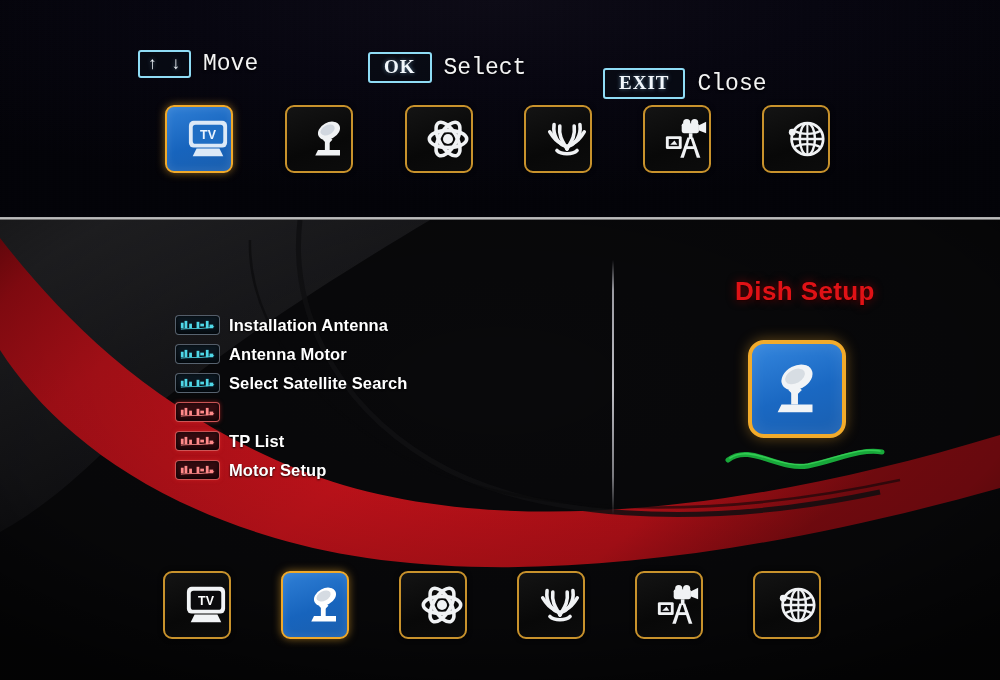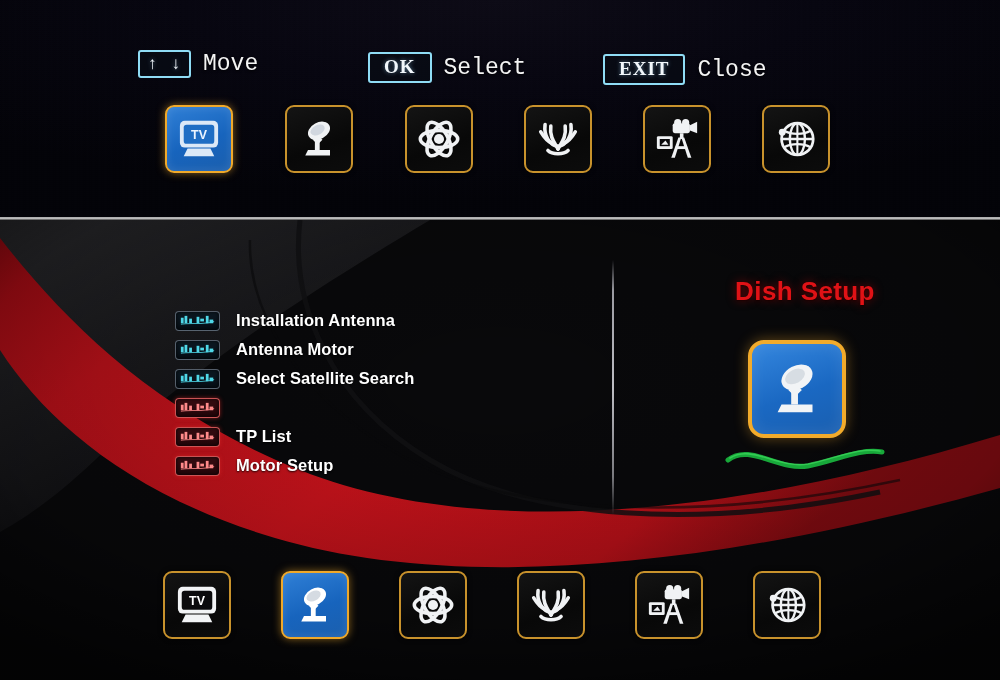--- a/index.html
+++ b/index.html
@@ -65,34 +65,34 @@
     font-size: 17px;
   }
   .help-label {
     color: #f4f4f4;
     font-family: Liberation Mono, monospace;
     font-size: 23px;
     text-shadow: 0 1px 3px rgba(0,0,0,0.9);
   }
   #help-move { left: 138px; top: 2px; }
   #help-select { left: 368px; top: 4px; }
-  #help-exit { left: 603px; top: 6px; }
+  #help-exit { left: 603px; top: 20px; }
 
   
   .icon-row { position: absolute; height: 70px; }
   #top-icon-row { left: 0; top: 105px; width: 1000px; }
   #bottom-icon-row { left: 0; top: 571px; width: 1000px; }
 
   .nav-icon {
     position: absolute;
     width: 68px; height: 68px;
     border: 2px solid #c8922c;
     border-radius: 9px;
     background: linear-gradient(160deg, #141414 0%, #080808 60%, #0c0c0c 100%);
-    display: flex; align-items: center; justify-content: center;
+    display: flex; align-items: center; justify-content: flex-end;
     box-shadow: 0 0 5px rgba(0,0,0,0.8);
   }
   .nav-icon.selected {
     border-color: #f0a92a;
     background: linear-gradient(160deg, #2f7fd6 0%, #1764bd 55%, #1b5fae 100%);
     box-shadow: 0 0 9px rgba(240,169,42,0.55), inset 0 0 10px rgba(255,255,255,0.12);
   }
   .nav-icon svg { display: block; }
 
   
@@ -103,23 +103,23 @@
     overflow: hidden;
   }
   #main-bg-svg { position: absolute; left: 0; top: 0; }
 
   
   #menu-list {
     position: absolute; left: 175px; top: 86px;
     width: 420px;
   }
   .menu-item {
-    display: flex; align-items: center;
+    display: flex; align-items: flex-end;
     height: 29px;
-    gap: 16px;
+    gap: 9px;
   }
   .menu-badge {
     width: 45px; height: 20px;
     border-radius: 4px;
     background: linear-gradient(180deg, #0d1a24 0%, #050d14 100%);
     border: 1px solid rgba(150,160,175,0.55);
     display: flex; align-items: center; justify-content: center;
     flex: 0 0 auto;
     box-shadow: inset 0 0 4px rgba(0,0,0,0.8);
   }

